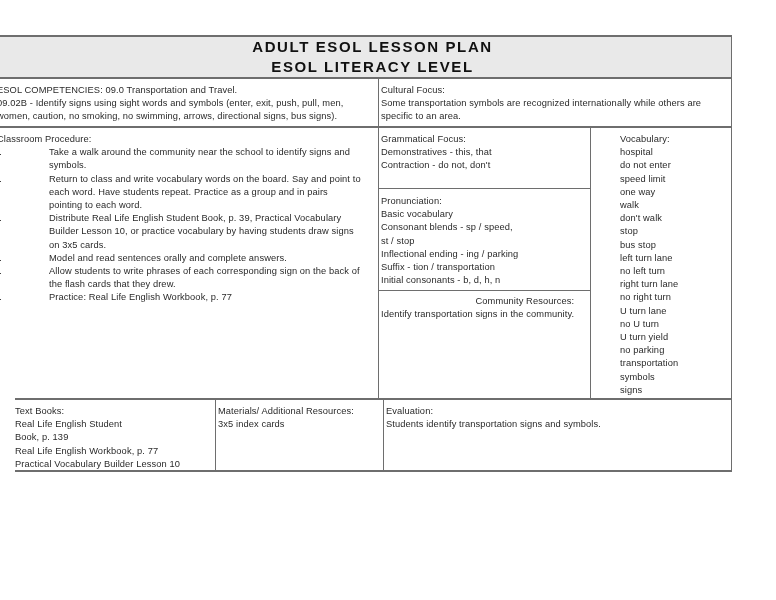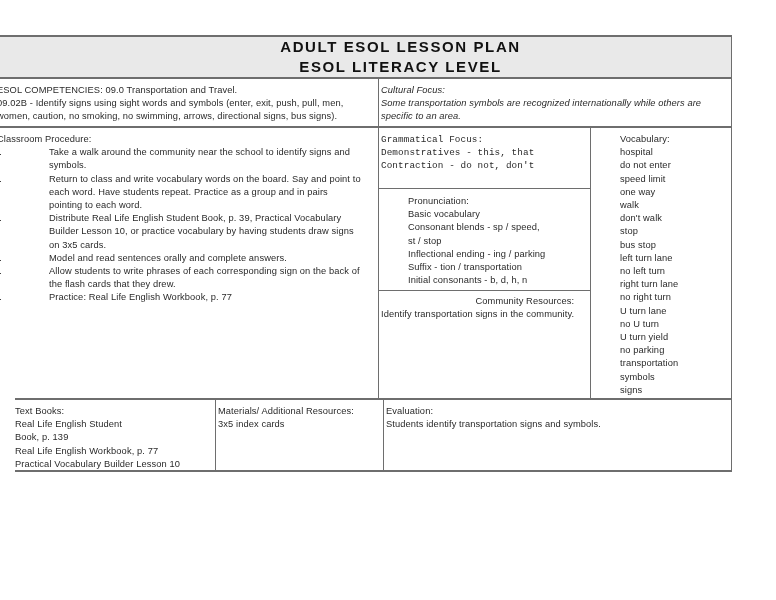--- a/index.html
+++ b/index.html
@@ -2,21 +2,21 @@
 <html><head>
 <meta charset="utf-8">
 <style>
   html, body { margin:0; padding:0; background:#ffffff; }
   body { width:776px; height:600px; position:relative; overflow:hidden;
          font-family:"Liberation Sans", sans-serif; color:#222; }
   .line-h { position:absolute; height:2px; background:#6e6e6e; }
   .line-v { position:absolute; width:1px; background:#6e6e6e; }
   .header { position:absolute; left:0; top:36px; width:731px; height:41px; background:#e9e9e9; }
   .title { position:absolute; left:0; width:745px; text-align:center; font-weight:bold;
-           font-size:15px; letter-spacing:1.6px; color:#111;padding-left:28px; }
+           font-size:15px; letter-spacing:1.6px; color:#111; }
   .cell { position:absolute; font-size:9.3px; line-height:13.2px; letter-spacing:0.1px; color:#2a2a2a; }
   .cell div { white-space:nowrap; }
   .proc-item { position:relative; padding-left:52px; }
   .proc-num { position:absolute; left:-3px; top:0; }
   .vocab div { white-space:nowrap; }
 </style>
 </head>
 <body>
 
 <div class="header"></div>
@@ -25,21 +25,21 @@
 <div class="title" style="top:38px;">ADULT ESOL LESSON PLAN</div>
 <div class="title" style="top:58px;">ESOL LITERACY LEVEL</div>
 <div class="line-h" style="left:0;top:77px;width:732px;"></div>
 
 <div class="cell" style="left:-3px;top:84px;">
   <div>ESOL COMPETENCIES: 09.0 Transportation and Travel.</div>
   <div>09.02B - Identify signs using sight words and symbols (enter, exit, push, pull, men,</div>
   <div>women, caution, no smoking, no swimming, arrows, directional signs, bus signs).</div>
 </div>
 <div class="line-v" style="left:378px;top:78px;height:320px;"></div>
-<div class="cell" style="left:381px;top:84px;font-style:italic;">
+<div class="cell" style="left:381px;top:84px;">
   <div>Cultural Focus:</div>
   <div>Some transportation symbols are recognized internationally while others are</div>
   <div>specific to an area.</div>
 </div>
 <div class="line-h" style="left:0;top:126px;width:732px;"></div>
 
 <div class="cell" style="left:-3px;top:133px;width:376px;">
   <div>Classroom  Procedure:</div>
   <div class="proc-item">
     <span class="proc-num">1.</span>
@@ -66,28 +66,28 @@
     <span class="proc-num">6.</span>
     <div>Allow students to write phrases of each corresponding sign on the back of</div>
     <div>the flash cards that they drew.</div>
   </div>
   <div class="proc-item">
     <span class="proc-num">7.</span>
     <div>Practice: Real Life English Workbook, p. 77</div>
   </div>
 </div>
 
-<div class="cell" style="left:381px;top:133px;font-family:Liberation Mono, monospace;">
+<div class="cell" style="left:381px;top:133px;">
   <div>Grammatical Focus:</div>
   <div>Demonstratives - this, that</div>
   <div>Contraction - do not, don't</div>
 </div>
 <div class="line-h" style="left:379px;top:188px;width:211px;height:1px;"></div>
 
-<div class="cell" style="left:381px;top:195px;margin-left:27px;">
+<div class="cell" style="left:381px;top:195px;">
   <div>Pronunciation:</div>
   <div>Basic vocabulary</div>
   <div>Consonant blends - sp /  speed,</div>
   <div>st /  stop</div>
   <div>Inflectional ending - ing /  parking</div>
   <div>Suffix  - tion /  transportation</div>
   <div>Initial consonants - b,  d,  h,  n</div>
 </div>
 <div class="line-h" style="left:379px;top:290px;width:211px;height:1px;"></div>
 

